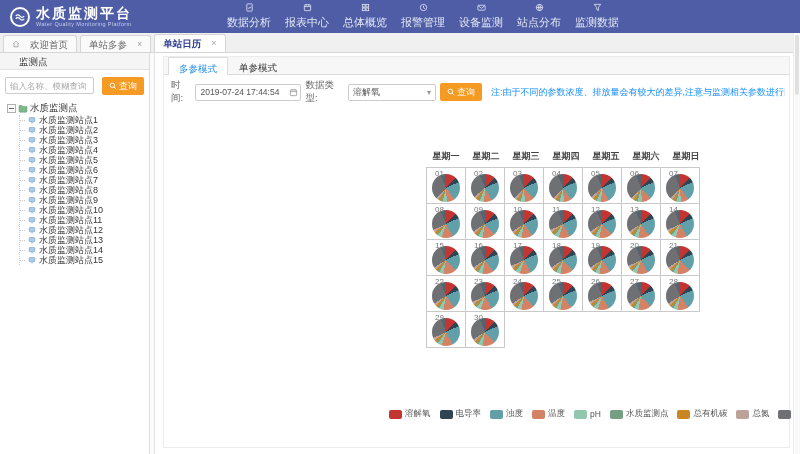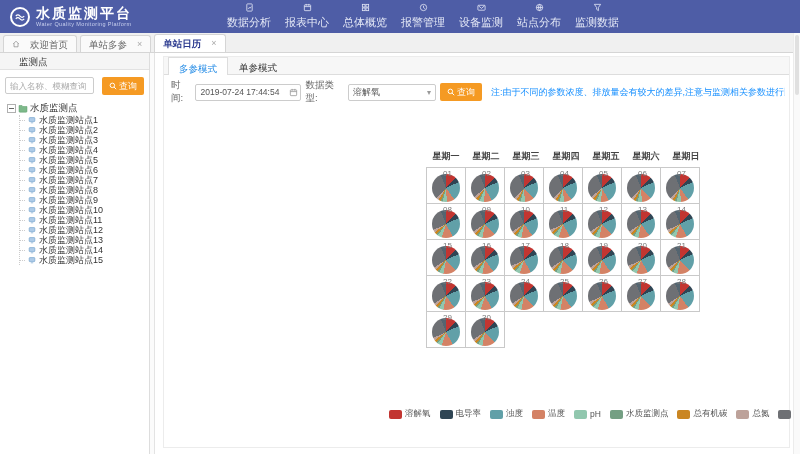--- a/index.html
+++ b/index.html
@@ -84,21 +84,21 @@
   .note{color:var(--note-blue);font-size:9px;margin-left:5px;white-space:nowrap;overflow:hidden;}
 
   
   .calendar{position:absolute;left:262px;top:93px;}
   .weekdays{display:flex;margin-bottom:4px;}
   .weekday{width:40px;text-align:center;font-size:9px;color:#444;font-weight:600;}
   .cal-row{display:flex;}
   .cal-row + .cal-row{margin-top:-1px;}
   .cal-cell{width:40px;height:37px;border:1px solid #c9c9c9;background:#fff;position:relative;}
   .cal-cell + .cal-cell{margin-left:-1px;}
-  .day-num{position:absolute;top:1px;left:16px;font-size:8px;color:#777;}
+  .day-num{position:absolute;top:1px;left:8px;font-size:8px;color:#777;}
   .pie{width:28px;height:28px;border-radius:50%;margin:6px auto 0 auto;}
 
   
   .legend{position:absolute;left:225px;top:351px;display:flex;align-items:center;gap:9px;}
   .legend-item{display:flex;align-items:center;gap:3px;cursor:pointer;}
   .legend-swatch{width:13px;height:9px;border-radius:2px;display:inline-block;}
   .legend-label{font-size:8.5px;color:#555;white-space:nowrap;}
 
   
   .page-scrollbar{position:absolute;right:0;top:33px;width:7px;bottom:0;background:#fafafa;

